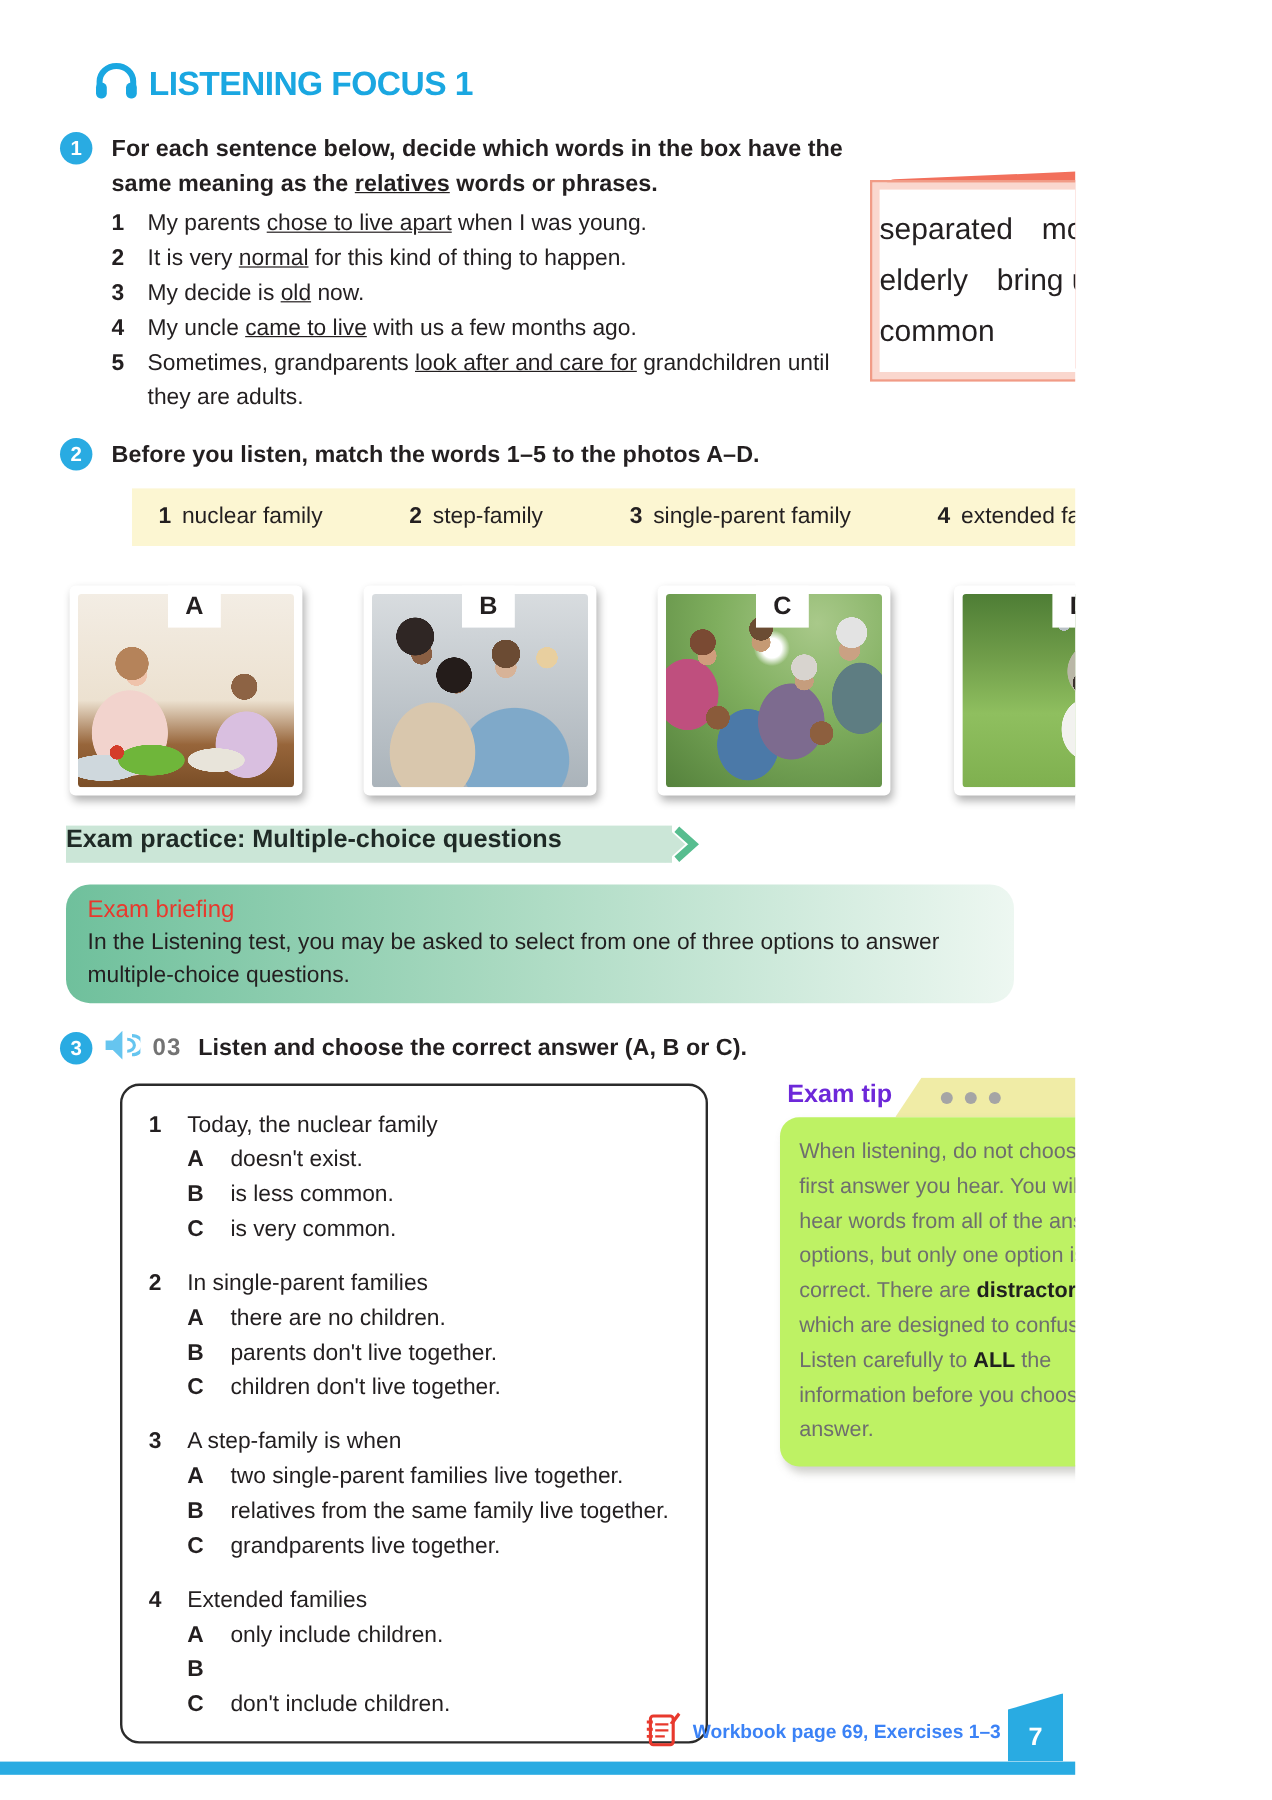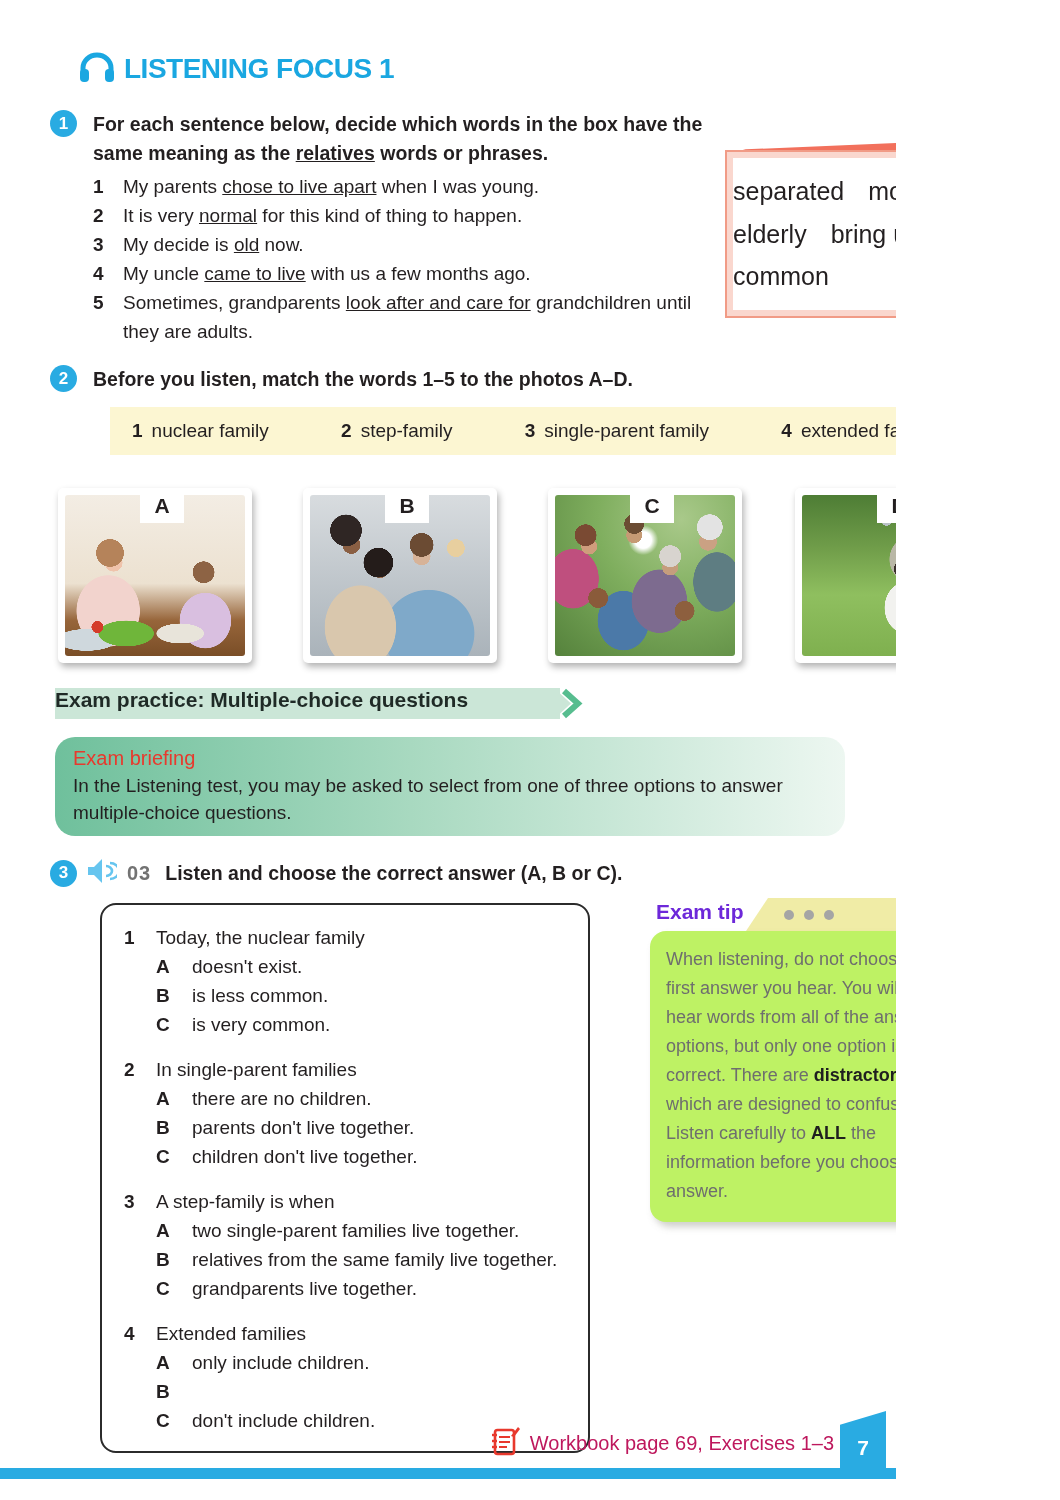--- a/index.html
+++ b/index.html
@@ -148,21 +148,21 @@
   .dot{width:10px;height:10px;border-radius:50%;background:#a5a5a5;}
   .tip-body{
     position:absolute;left:0;top:33px;width:322px;box-sizing:border-box;background:#bef264;
     border-radius:16px 0 16px 16px;padding:14px 16px 16px 16px;
     font-size:18px;line-height:29px;color:#6e6e6e;
     box-shadow:4px 5px 7px rgba(120,120,110,0.35);
   }
   .tip-body b{color:#1f1f1f;}
   
   .footer-link{position:absolute;right:62px;top:1424px;display:flex;align-items:center;gap:9px;}
-  .footer-text{color:#be185d;font-size:20px;font-weight:400;}
+  .footer-text{color:#3b82f6;font-size:16px;font-weight:700;}
   .bottom-bar{position:absolute;left:0;top:1468px;width:1060px;height:11px;background:#29abe2;}
   .page-tab{
     position:absolute;right:10px;top:1411px;width:46px;height:57px;background:#29abe2;
     clip-path:polygon(0 24%,100% 0,100% 100%,0 100%);
     display:flex;align-items:flex-end;justify-content:center;
     color:#ffffff;font-size:21px;font-weight:800;padding-bottom:8px;box-sizing:border-box;
   }
 </style>
 </head>
 <body>

